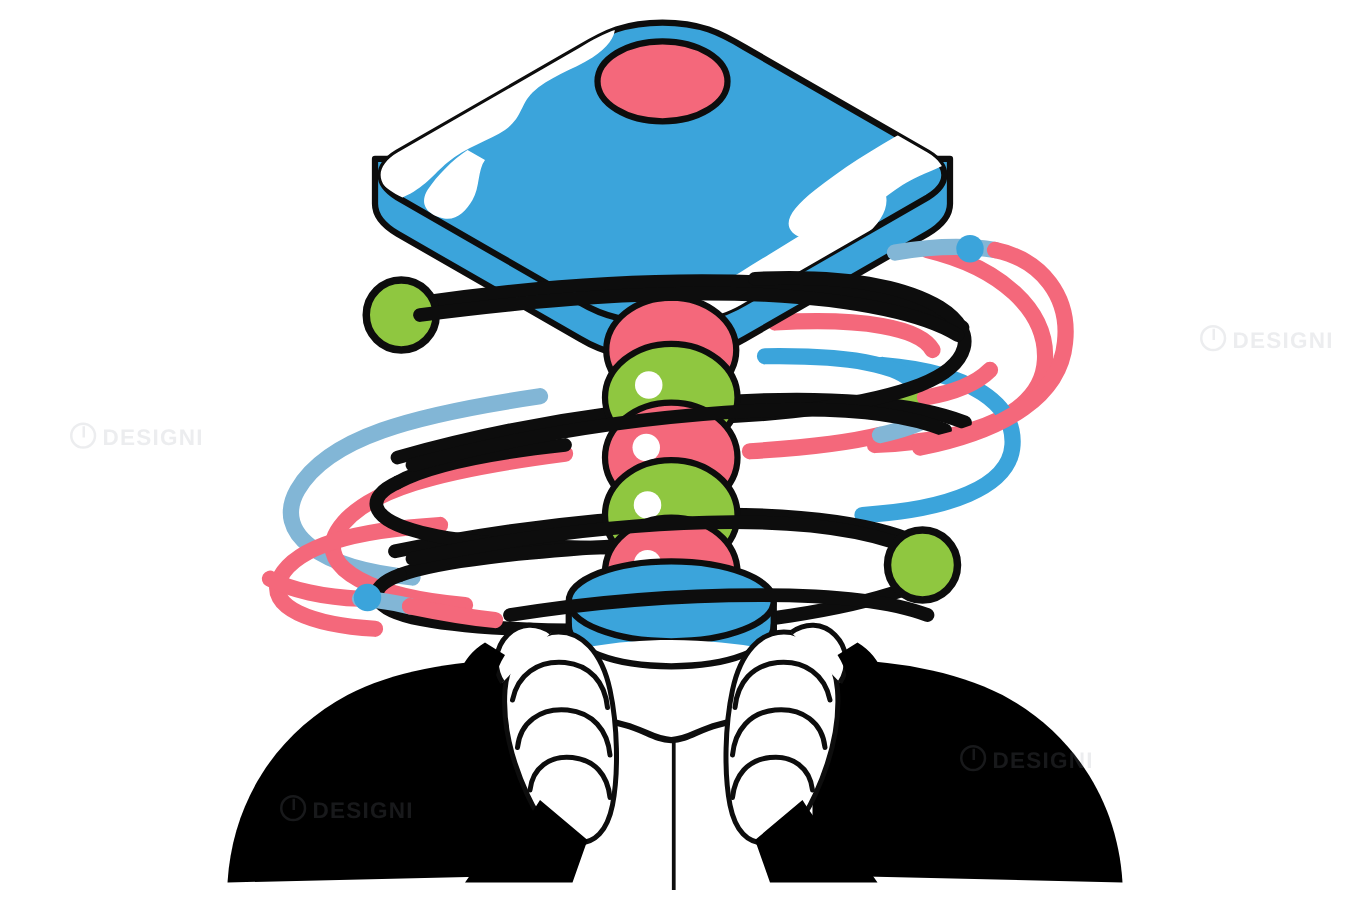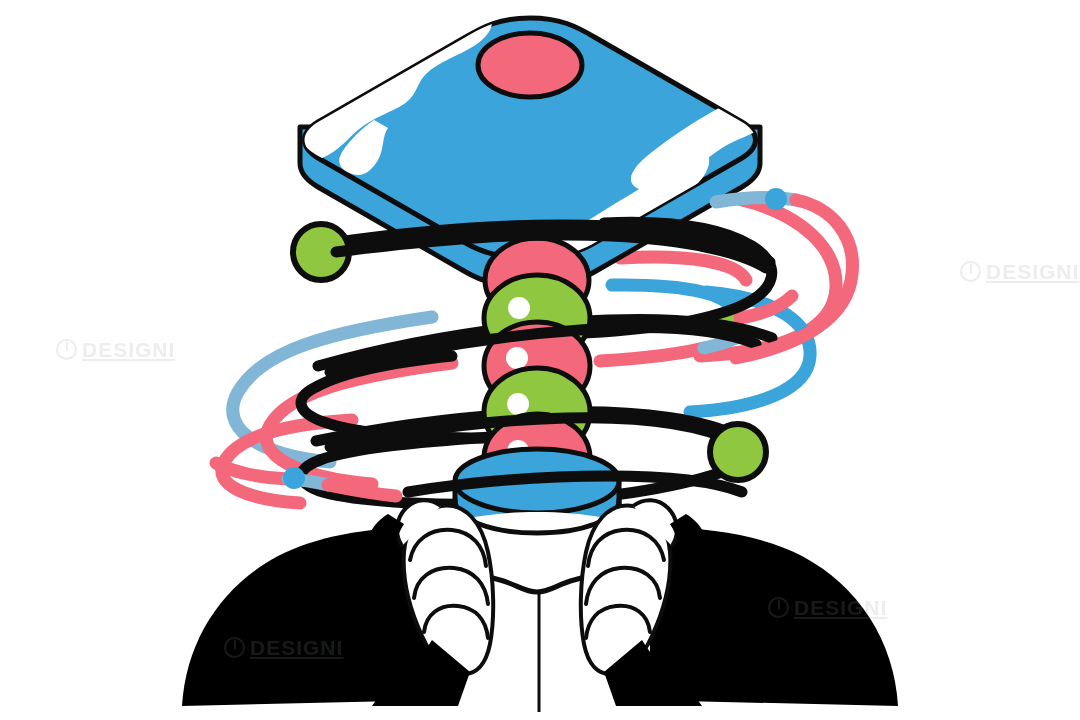--- a/index.html
+++ b/index.html
@@ -23,27 +23,26 @@
     left: 0;
     top: 0;
     width: 1080px;
     height: 720px;
     display: block;
   }
   .wm {
     position: absolute;
     color: rgba(140,150,160,0.17);
     font-family: "Liberation Sans", sans-serif;
-    font-size: 21px;
+    font-size: 18px;
     letter-spacing: 1px;
     font-weight: 600;
     white-space: nowrap;
     pointer-events: none;
     user-select: none;
-    text-decoration: underline;
   }
   .wm .wm-mark {
     display: inline-block;
     width: 17px;
     height: 17px;
     border-radius: 50%;
     border: 2px solid rgba(140,150,160,0.17);
     position: relative;
     vertical-align: -3px;
     margin-right: 5px;

